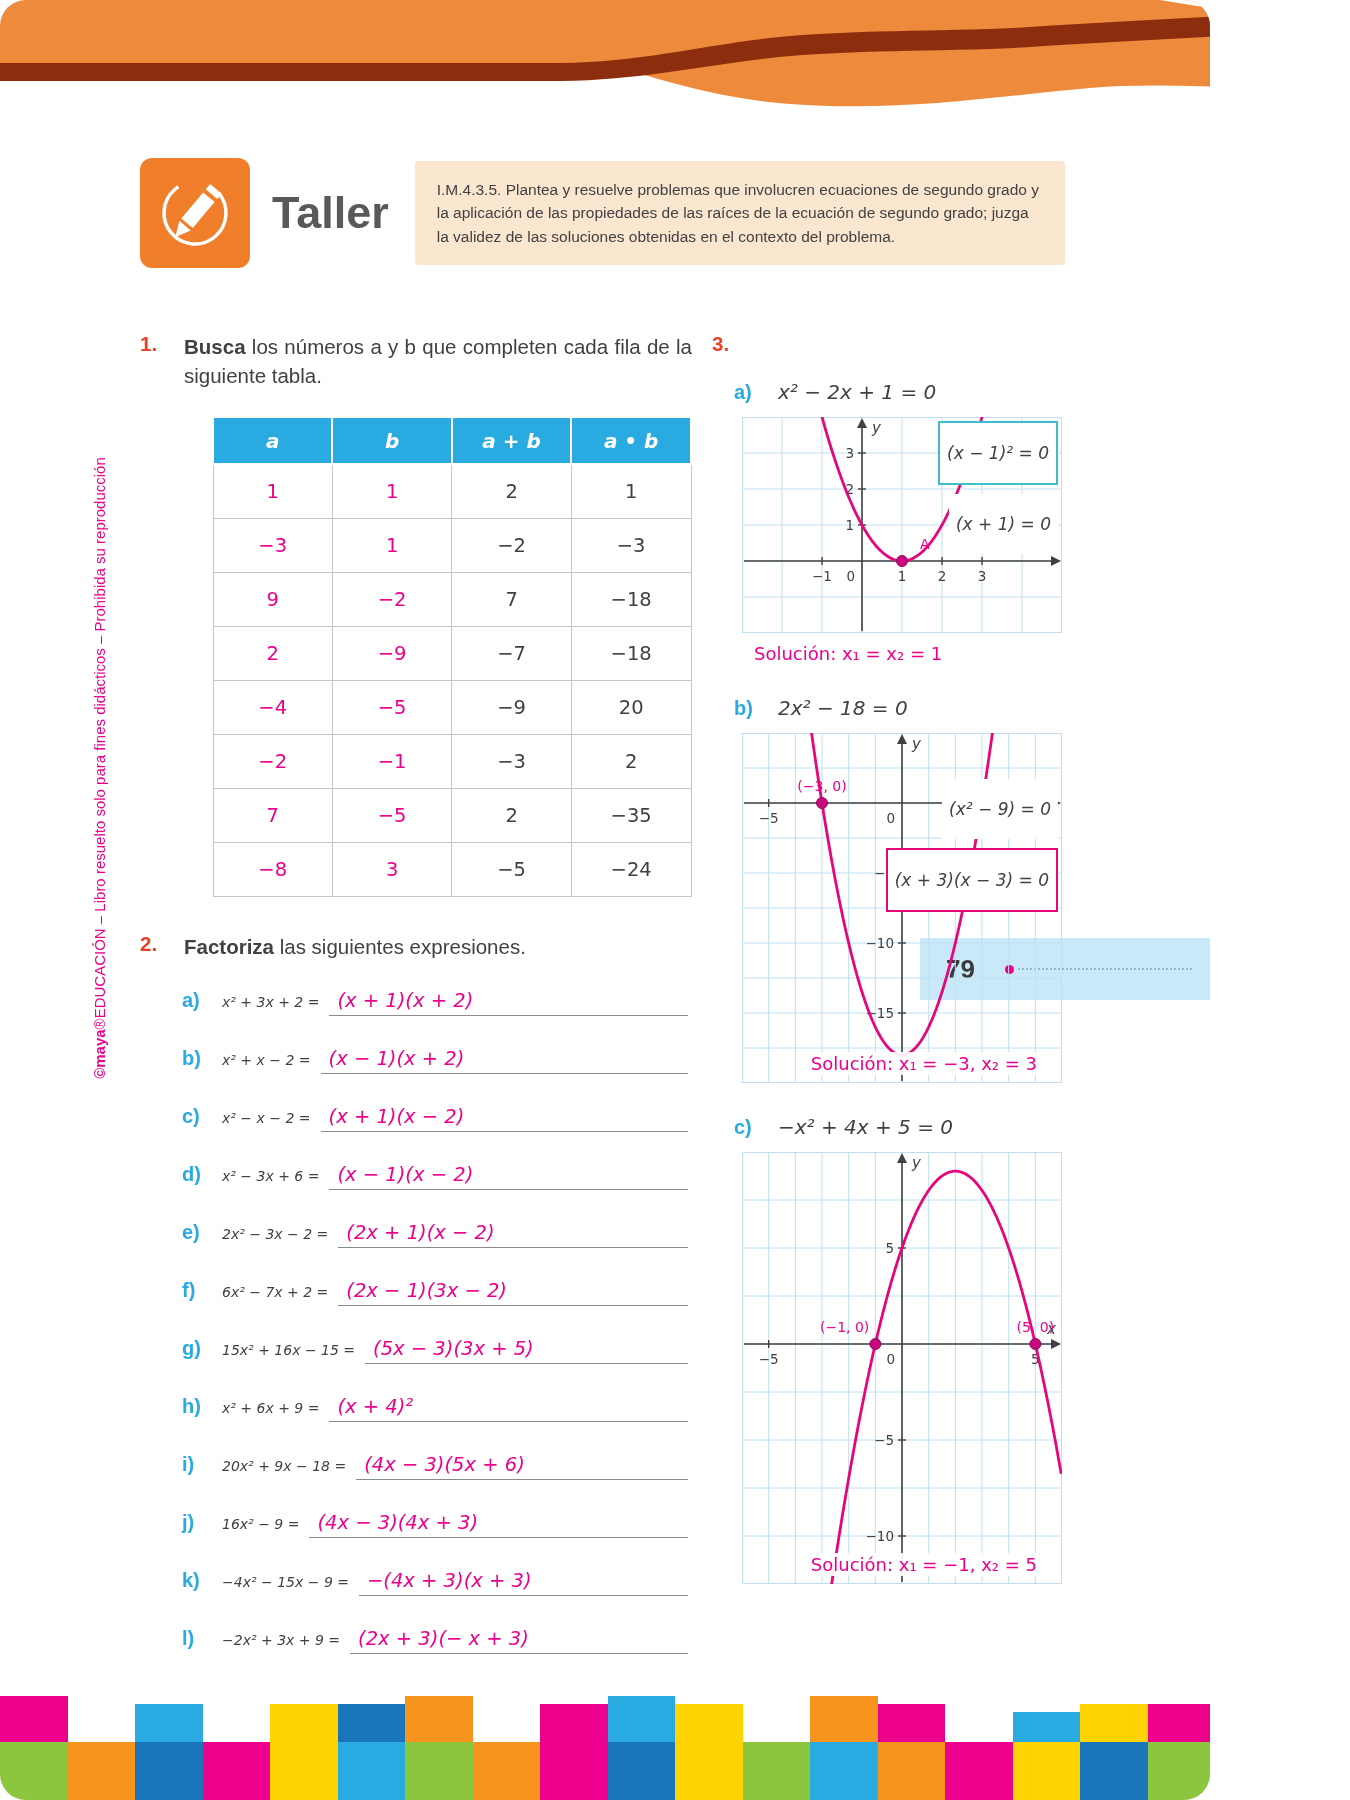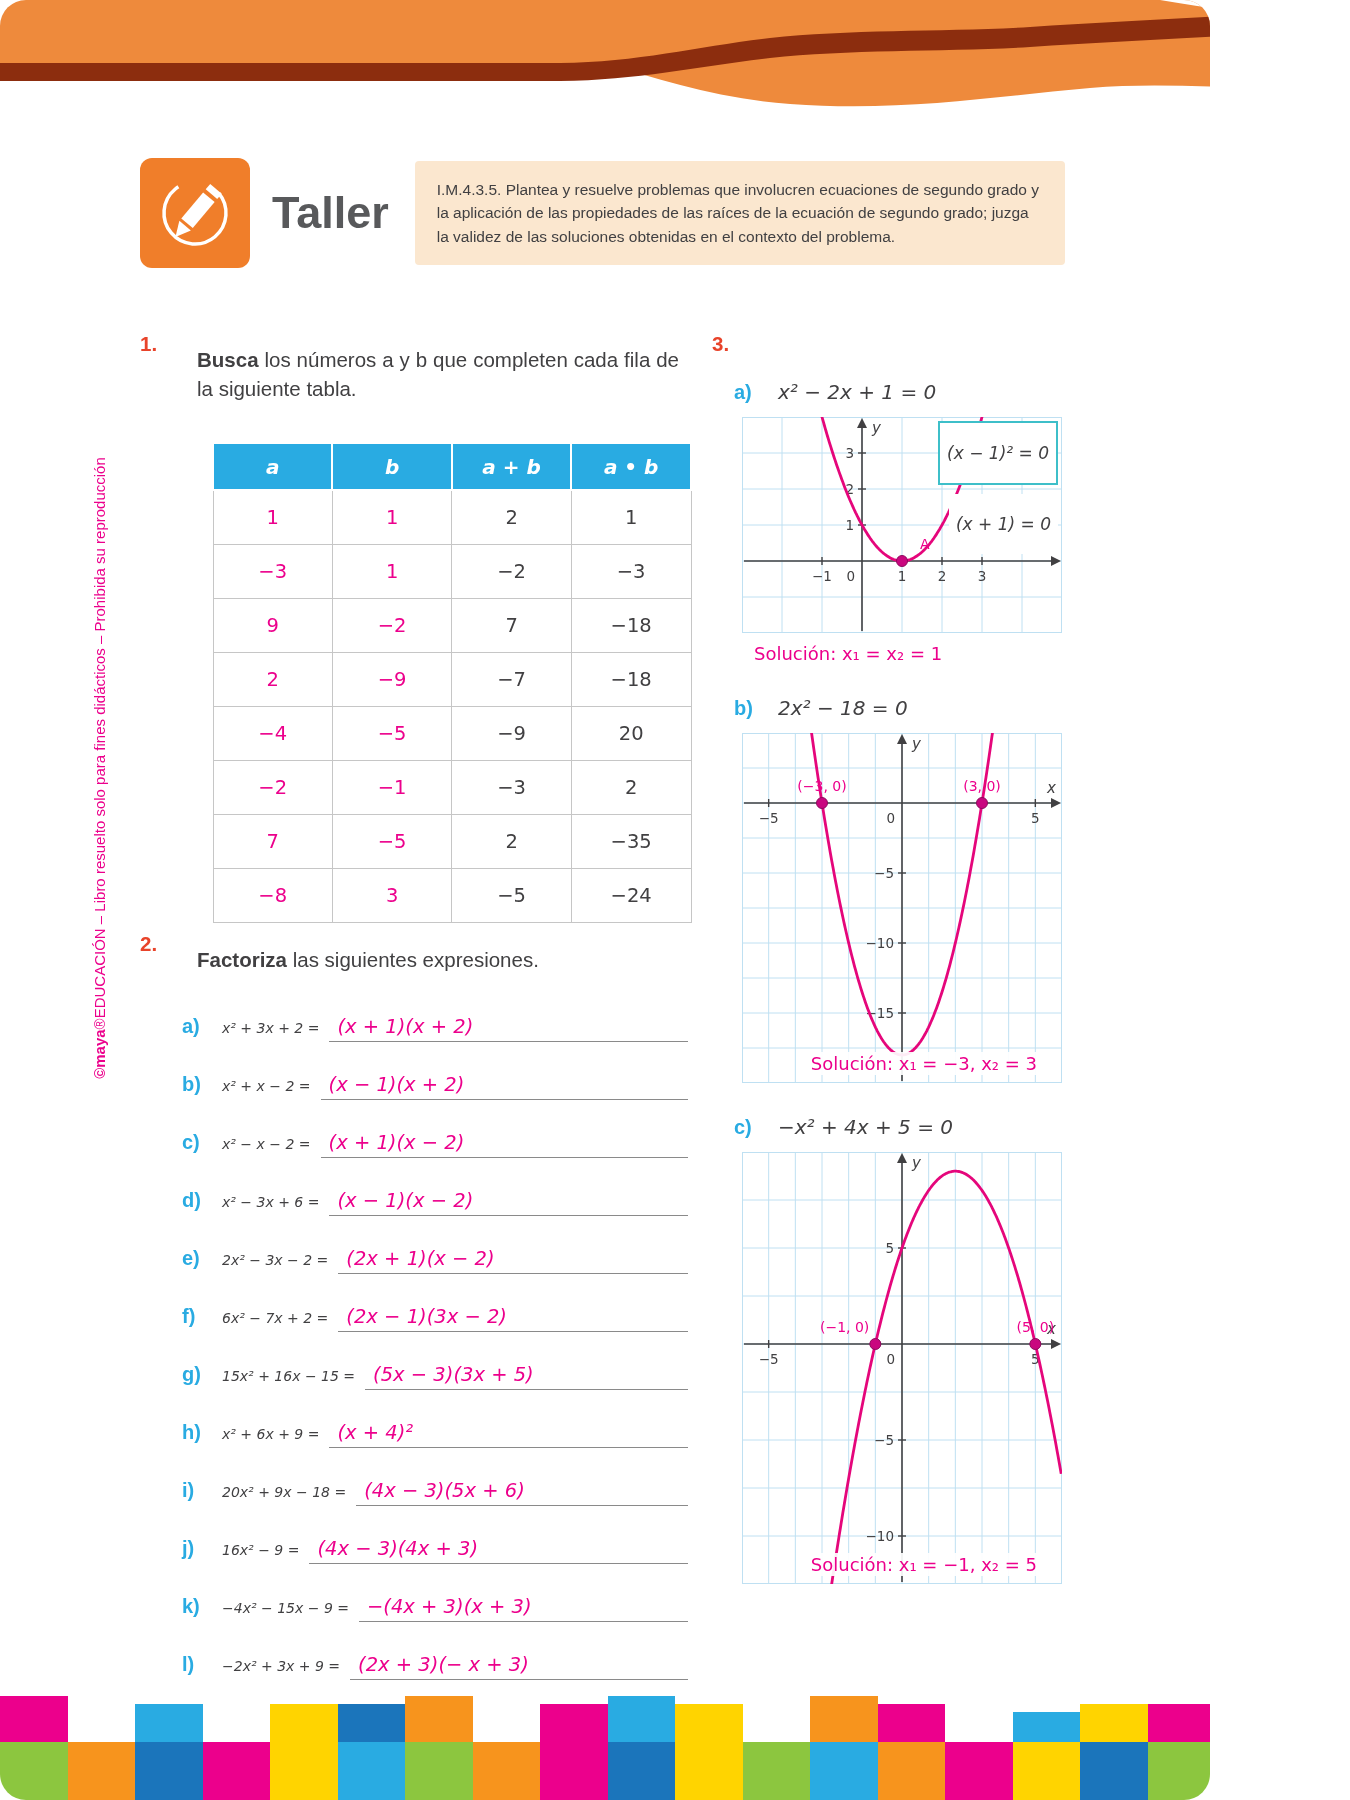--- a/index.html
+++ b/index.html
@@ -20,21 +20,21 @@
   
   .page-tab{position:absolute;top:938px;right:0;width:290px;height:62px;background:#C9E9F9;
             display:flex;align-items:center;box-sizing:border-box;padding:0 18px 0 26px;}
   .page-num{font-size:26px;font-weight:bold;color:#3A3A3C;}
   .tab-dot{width:9px;height:9px;border-radius:50%;background:#EC008C;margin-left:30px;flex:none;}
   .tab-dots{flex:1;border-top:2px dotted #90B9CD;margin-left:4px;}
   
   .ex{position:absolute;}
   .ex-head{display:flex;}
   .ex-num{width:44px;flex:none;font-size:20.5px;font-weight:bold;color:#E8432A;}
-  .ex-prompt{margin:13px;flex:1;font-size:20.5px;line-height:1.42;text-align:justify;}
+  .ex-prompt{margin:0;flex:1;font-size:20.5px;line-height:1.42;text-align:justify;}
   .ex1{left:140px;top:332px;width:552px;}
   .ab-table{margin:26px 0 0 72px;border-collapse:collapse;border:1px solid #C6C6C6;}
   .ab-table th{width:117px;height:43px;background:#29ABE2;color:#fff;font-style:italic;font-size:20px;
                border:2px solid #fff;font-family:"DejaVu Sans",sans-serif;}
   .ab-table td{width:117px;height:51px;text-align:center;font-size:19.5px;border:1px solid #C6C6C6;
                font-family:"DejaVu Sans",sans-serif;}
   td.ans{color:#EC008C;}
   td.given{color:#414042;}
   .ex2{left:140px;top:932px;width:552px;}
   .factor-list{margin-top:28px;}
@@ -90,20 +90,25 @@
           <polygon points="40,63 55,63 47.5,78" fill="#fff"></polygon>
         </g>
       </svg>
     </div>
     <div class="taller-label">Taller</div>
     <div class="taller-desc">I.M.4.3.5. Plantea y resuelve problemas que involucren ecuaciones de segundo grado y la aplicación de las propiedades de las raíces de la ecuación de segundo grado; juzga la validez de las soluciones obtenidas en el contexto del problema.</div>
   </div>
 
   <div class="vcopy"><span class="vbrand">©maya</span><span>®EDUCACIÓN – Libro resuelto solo para fines didácticos – Prohibida su reproducción</span></div>
 
+  <div class="page-tab">
+    <span class="page-num">79</span>
+    <span class="tab-dot"></span>
+    <span class="tab-dots"></span>
+  </div>
 
   <section class="ex ex1">
     <div class="ex-head">
       <span class="ex-num">1.</span>
       <p class="ex-prompt"><b>Busca</b><span> los números a y b que completen cada fila de la siguiente tabla.</span></p>
     </div>
     <table class="ab-table">
       <thead>
           <tr>
             <th>a</th>
@@ -356,21 +361,24 @@
               <defs>
                 <clipPath id="clip1">
                   <rect x="0" y="0" width="320" height="350"></rect>
                 </clipPath>
               </defs>
               <path d="M0.0,-686.0 L0.8,-675.9 L1.6,-665.9 L2.4,-656.0 L3.2,-646.1 L4.0,-636.2 L4.8,-626.4 L5.6,-616.7 L6.4,-607.0 L7.2,-597.3 L8.0,-587.7 L8.8,-578.2 L9.6,-568.7 L10.4,-559.2 L11.2,-549.8 L12.0,-540.5 L12.8,-531.2 L13.6,-521.9 L14.4,-512.7 L15.2,-503.6 L16.0,-494.5 L16.8,-485.4 L17.6,-476.4 L18.4,-467.5 L19.2,-458.6 L20.0,-449.7 L20.8,-441.0 L21.6,-432.2 L22.4,-423.5 L23.2,-414.9 L24.0,-406.3 L24.8,-397.7 L25.6,-389.2 L26.4,-380.8 L27.2,-372.4 L28.0,-364.1 L28.8,-355.8 L29.6,-347.5 L30.4,-339.3 L31.2,-331.2 L32.0,-323.1 L32.8,-315.1 L33.6,-307.1 L34.4,-299.2 L35.2,-291.3 L36.0,-283.4 L36.8,-275.6 L37.6,-267.9 L38.4,-260.2 L39.2,-252.6 L40.0,-245.0 L40.8,-237.5 L41.6,-230.0 L42.4,-222.5 L43.2,-215.2 L44.0,-207.8 L44.8,-200.5 L45.6,-193.3 L46.4,-186.1 L47.2,-179.0 L48.0,-171.9 L48.8,-164.9 L49.6,-157.9 L50.4,-151.0 L51.2,-144.1 L52.0,-137.3 L52.8,-130.5 L53.6,-123.8 L54.4,-117.1 L55.2,-110.5 L56.0,-103.9 L56.8,-97.4 L57.6,-90.9 L58.4,-84.5 L59.2,-78.1 L60.0,-71.7 L60.8,-65.5 L61.6,-59.3 L62.4,-53.1 L63.2,-47.0 L64.0,-40.9 L64.8,-34.9 L65.6,-28.9 L66.4,-23.0 L67.2,-17.1 L68.0,-11.3 L68.8,-5.5 L69.6,0.2 L70.4,5.9 L71.2,11.5 L72.0,17.1 L72.8,22.6 L73.6,28.1 L74.4,33.5 L75.2,38.9 L76.0,44.2 L76.8,49.4 L77.6,54.7 L78.4,59.8 L79.2,64.9 L80.0,70.0 L80.8,75.0 L81.6,80.0 L82.4,84.9 L83.2,89.8 L84.0,94.6 L84.8,99.3 L85.6,104.0 L86.4,108.7 L87.2,113.3 L88.0,117.9 L88.8,122.4 L89.6,126.9 L90.4,131.3 L91.2,135.6 L92.0,139.9 L92.8,144.2 L93.6,148.4 L94.4,152.6 L95.2,156.7 L96.0,160.7 L96.8,164.7 L97.6,168.7 L98.4,172.6 L99.2,176.4 L100.0,180.3 L100.8,184.0 L101.6,187.7 L102.4,191.4 L103.2,195.0 L104.0,198.5 L104.8,202.0 L105.6,205.5 L106.4,208.9 L107.2,212.2 L108.0,215.5 L108.8,218.8 L109.6,222.0 L110.4,225.1 L111.2,228.2 L112.0,231.3 L112.8,234.3 L113.6,237.2 L114.4,240.1 L115.2,243.0 L116.0,245.8 L116.8,248.5 L117.6,251.2 L118.4,253.9 L119.2,256.5 L120.0,259.0 L120.8,261.5 L121.6,263.9 L122.4,266.3 L123.2,268.7 L124.0,271.0 L124.8,273.2 L125.6,275.4 L126.4,277.5 L127.2,279.6 L128.0,281.7 L128.8,283.7 L129.6,285.6 L130.4,287.5 L131.2,289.3 L132.0,291.1 L132.8,292.9 L133.6,294.6 L134.4,296.2 L135.2,297.8 L136.0,299.3 L136.8,300.8 L137.6,302.2 L138.4,303.6 L139.2,305.0 L140.0,306.3 L140.8,307.5 L141.6,308.7 L142.4,309.8 L143.2,310.9 L144.0,311.9 L144.8,312.9 L145.6,313.8 L146.4,314.7 L147.2,315.5 L148.0,316.3 L148.8,317.1 L149.6,317.7 L150.4,318.4 L151.2,319.0 L152.0,319.5 L152.8,320.0 L153.6,320.4 L154.4,320.8 L155.2,321.1 L156.0,321.4 L156.8,321.6 L157.6,321.8 L158.4,321.9 L159.2,322.0 L160.0,322.0 L160.8,322.0 L161.6,321.9 L162.4,321.8 L163.2,321.6 L164.0,321.4 L164.8,321.1 L165.6,320.8 L166.4,320.4 L167.2,320.0 L168.0,319.5 L168.8,319.0 L169.6,318.4 L170.4,317.7 L171.2,317.1 L172.0,316.3 L172.8,315.5 L173.6,314.7 L174.4,313.8 L175.2,312.9 L176.0,311.9 L176.8,310.9 L177.6,309.8 L178.4,308.7 L179.2,307.5 L180.0,306.2 L180.8,305.0 L181.6,303.6 L182.4,302.2 L183.2,300.8 L184.0,299.3 L184.8,297.8 L185.6,296.2 L186.4,294.6 L187.2,292.9 L188.0,291.1 L188.8,289.3 L189.6,287.5 L190.4,285.6 L191.2,283.7 L192.0,281.7 L192.8,279.6 L193.6,277.5 L194.4,275.4 L195.2,273.2 L196.0,271.0 L196.8,268.7 L197.6,266.3 L198.4,263.9 L199.2,261.5 L200.0,259.0 L200.8,256.5 L201.6,253.9 L202.4,251.2 L203.2,248.5 L204.0,245.8 L204.8,243.0 L205.6,240.1 L206.4,237.2 L207.2,234.3 L208.0,231.3 L208.8,228.2 L209.6,225.1 L210.4,222.0 L211.2,218.8 L212.0,215.5 L212.8,212.2 L213.6,208.9 L214.4,205.5 L215.2,202.0 L216.0,198.5 L216.8,195.0 L217.6,191.4 L218.4,187.7 L219.2,184.0 L220.0,180.2 L220.8,176.4 L221.6,172.6 L222.4,168.7 L223.2,164.7 L224.0,160.7 L224.8,156.7 L225.6,152.6 L226.4,148.4 L227.2,144.2 L228.0,139.9 L228.8,135.6 L229.6,131.3 L230.4,126.9 L231.2,122.4 L232.0,117.9 L232.8,113.3 L233.6,108.7 L234.4,104.0 L235.2,99.3 L236.0,94.6 L236.8,89.8 L237.6,84.9 L238.4,80.0 L239.2,75.0 L240.0,70.0 L240.8,64.9 L241.6,59.8 L242.4,54.7 L243.2,49.4 L244.0,44.2 L244.8,38.9 L245.6,33.5 L246.4,28.1 L247.2,22.6 L248.0,17.1 L248.8,11.5 L249.6,5.9 L250.4,0.2 L251.2,-5.5 L252.0,-11.3 L252.8,-17.1 L253.6,-23.0 L254.4,-28.9 L255.2,-34.9 L256.0,-40.9 L256.8,-47.0 L257.6,-53.1 L258.4,-59.3 L259.2,-65.5 L260.0,-71.7 L260.8,-78.1 L261.6,-84.5 L262.4,-90.9 L263.2,-97.4 L264.0,-103.9 L264.8,-110.5 L265.6,-117.1 L266.4,-123.8 L267.2,-130.5 L268.0,-137.3 L268.8,-144.1 L269.6,-151.0 L270.4,-157.9 L271.2,-164.9 L272.0,-171.9 L272.8,-179.0 L273.6,-186.1 L274.4,-193.3 L275.2,-200.5 L276.0,-207.8 L276.8,-215.2 L277.6,-222.5 L278.4,-230.0 L279.2,-237.5 L280.0,-245.0 L280.8,-252.6 L281.6,-260.2 L282.4,-267.9 L283.2,-275.6 L284.0,-283.4 L284.8,-291.3 L285.6,-299.2 L286.4,-307.1 L287.2,-315.1 L288.0,-323.1 L288.8,-331.2 L289.6,-339.3 L290.4,-347.5 L291.2,-355.8 L292.0,-364.1 L292.8,-372.4 L293.6,-380.8 L294.4,-389.2 L295.2,-397.7 L296.0,-406.3 L296.8,-414.9 L297.6,-423.5 L298.4,-432.2 L299.2,-441.0 L300.0,-449.8 L300.8,-458.6 L301.6,-467.5 L302.4,-476.4 L303.2,-485.4 L304.0,-494.5 L304.8,-503.6 L305.6,-512.7 L306.4,-521.9 L307.2,-531.2 L308.0,-540.5 L308.8,-549.8 L309.6,-559.2 L310.4,-568.7 L311.2,-578.2 L312.0,-587.7 L312.8,-597.3 L313.6,-607.0 L314.4,-616.7 L315.2,-626.4 L316.0,-636.2 L316.8,-646.1 L317.6,-656.0 L318.4,-665.9 L319.2,-675.9 " fill="none" stroke="#E5067B" stroke-width="2.8" clip-path="url(#clip1)"></path>
               <circle cx="80" cy="70" r="5.5" fill="#C9077F" stroke="#8E0A5E" stroke-width="1"></circle>
               <text x="80" y="58" text-anchor="middle" fill="#EC008C" font-size="14" font-family="DejaVu Sans, sans-serif">(−3, 0)</text>
               <circle cx="240" cy="70" r="5.5" fill="#C9077F" stroke="#8E0A5E" stroke-width="1"></circle>
               <text x="240" y="58" text-anchor="middle" fill="#EC008C" font-size="14" font-family="DejaVu Sans, sans-serif">(3, 0)</text>
-            </svg><div class="solution inside">Solución: x₁ = −3,  x₂ = 3</div></div>
+            </svg><div class="annots" style="top: 13%;">
+              <div class="annot">(x² − 9) = 0</div>
+              <div class="annot boxed" style="border-color: rgb(229, 6, 123);">(x + 3)(x − 3) = 0</div>
+            </div><div class="solution inside">Solución: x₁ = −3,  x₂ = 3</div></div>
         </div>
         <div class="part">
           <div class="part-eq">
             <span class="plabel">c)</span>
             <span class="pequation">−x² + 4x + 5 = 0</span>
           </div>
           <div class="graph-wrap" style="width: 320px; height: 432px;"><svg width="320" height="432">
               <g stroke="#BFE0F2" stroke-width="1">
                 <line x1="0" y1="0" x2="0" y2="432"></line>
                 <line x1="26.666666666666664" y1="0" x2="26.666666666666664" y2="432"></line>

